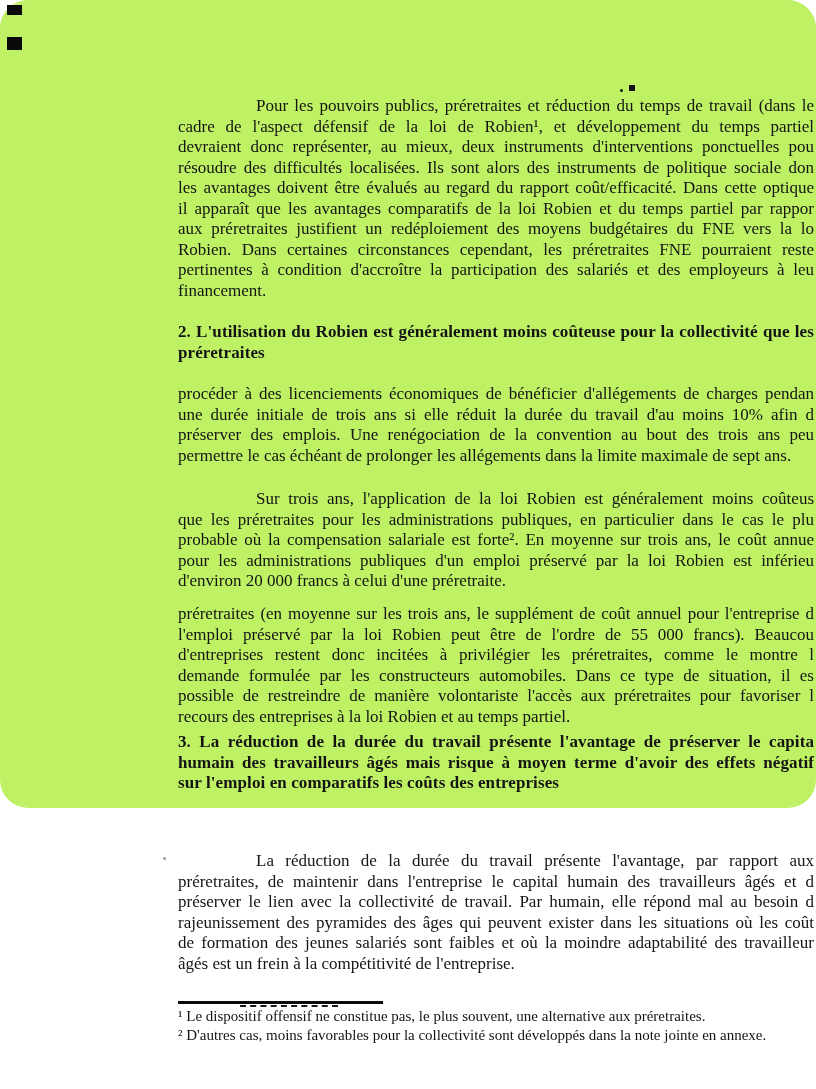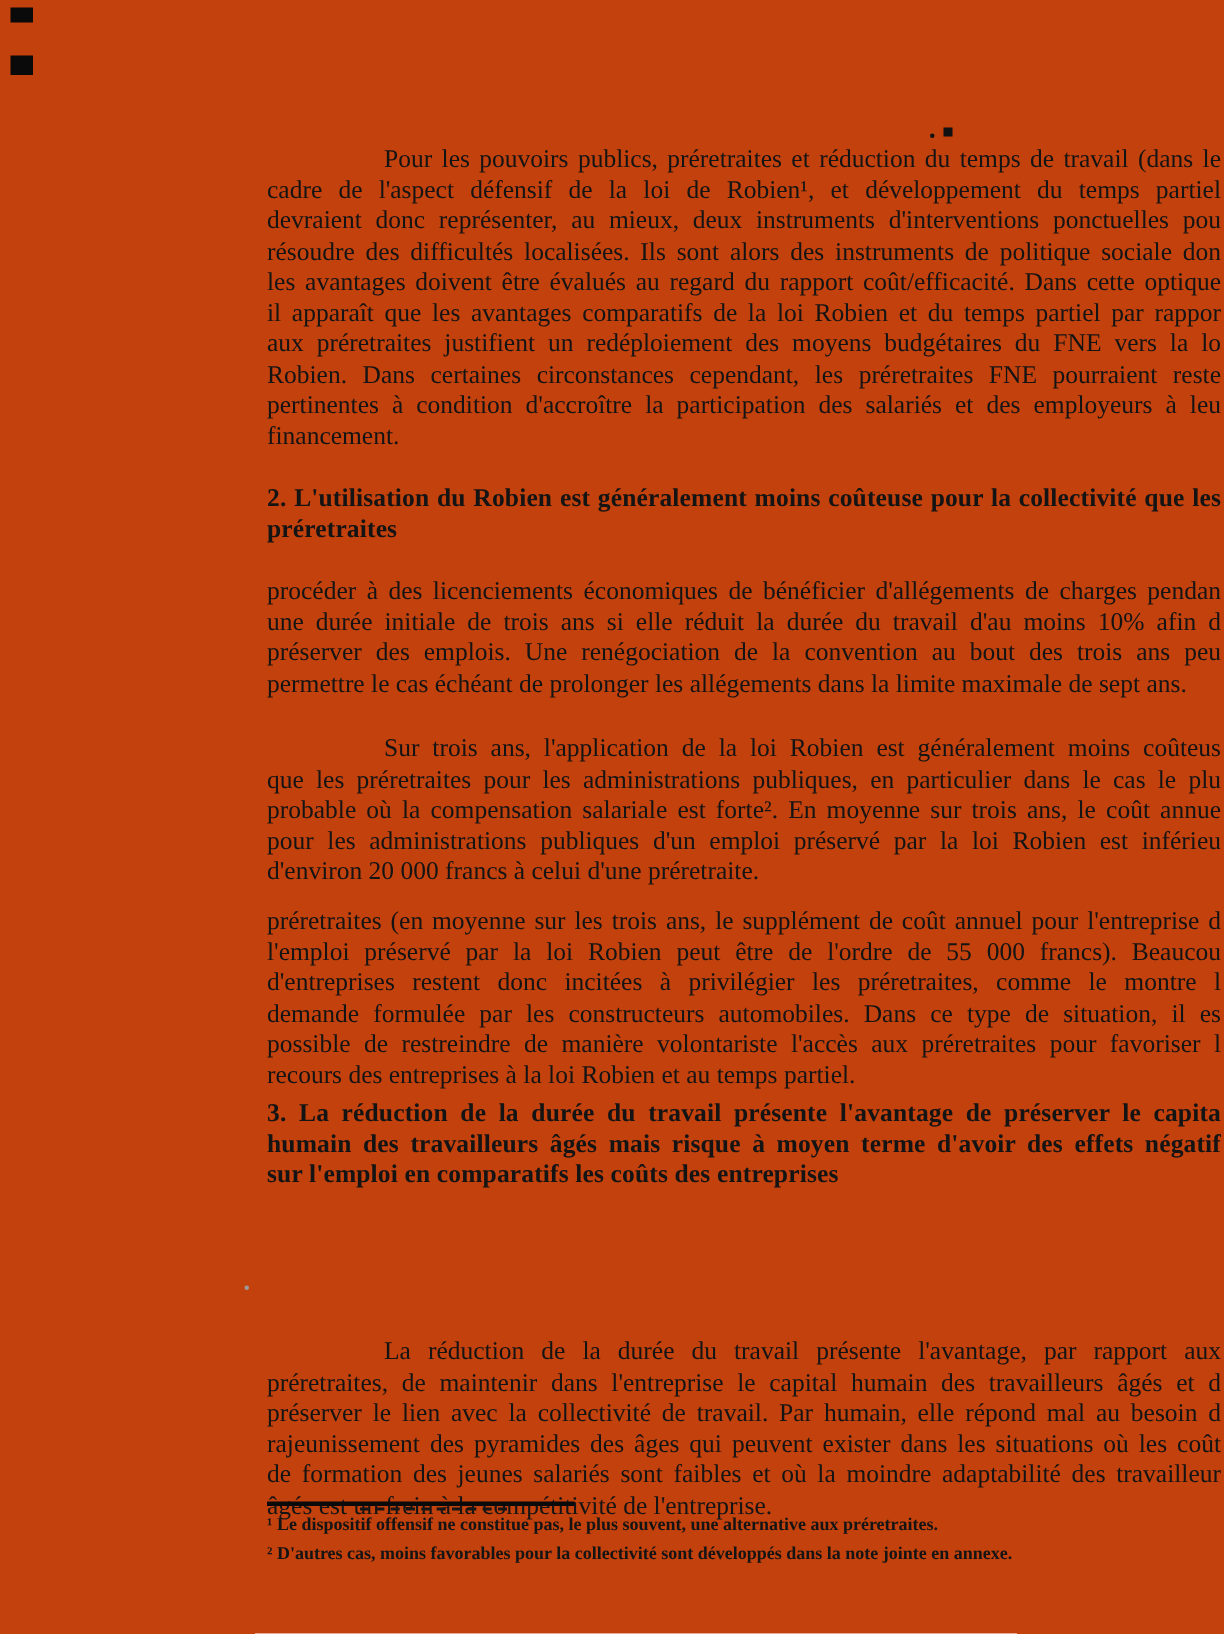--- a/index.html
+++ b/index.html
@@ -7,22 +7,23 @@
     padding: 0;
     width: 816px;
     height: 1089px;
     background: #ffffff;
     overflow: hidden;
     font-family: "Liberation Serif", "DejaVu Serif", serif;
   }
   .page {
     position: relative;
     width: 816px;
-    height: 1089px;
-    background: #c2410c;
+    height: 808px;
+    background: #bef264;
+    border-radius: 28px;
   }
   .block {
     position: absolute;
     left: 178px;
     width: 636px;
     color: #141414;
   }
   .paragraph .line, .heading .line {
     font-size: 17px;
     line-height: 20.5px;
@@ -35,23 +36,22 @@
     text-align-last: left;
   }
   .line.indent {
     text-indent: 78px;
   }
   .heading {
     font-weight: 700;
     letter-spacing: 0.1px;
   }
   .footnotes {
-    font-size: 12px;
+    font-size: 15px;
     line-height: 18.5px;
-    font-weight: bold;
   }
   .footnotes .line {
     text-align: left;
     text-align-last: left;
   }
   .fn-rule {
     position: absolute;
     left: 178px;
     top: 1001px;
     width: 205px;
@@ -155,21 +155,21 @@
         <div class="line">d'entreprises restent donc incitées à privilégier les préretraites, comme le montre l</div>
         <div class="line">demande formulée par les constructeurs automobiles. Dans ce type de situation, il es</div>
         <div class="line">possible de restreindre de manière volontariste l'accès aux préretraites pour favoriser l</div>
         <div class="line last">recours des entreprises à la loi Robien et au temps partiel.</div>
       </div>
       <div class="block heading" style="top: 732px;">
         <div class="line">3. La réduction de la durée du travail présente l'avantage de préserver le capita</div>
         <div class="line">humain des travailleurs âgés mais risque à moyen terme d'avoir des effets négatif</div>
         <div class="line last">sur l'emploi en comparatifs les coûts des entreprises</div>
       </div>
-      <div class="block paragraph" style="top: 851px; margin-top: 40px;">
+      <div class="block paragraph" style="top: 851px;">
         <div class="line indent">La réduction de la durée du travail présente l'avantage, par rapport aux</div>
         <div class="line">préretraites, de maintenir dans l'entreprise le capital humain des travailleurs âgés et d</div>
         <div class="line">préserver le lien avec la collectivité de travail. Par humain, elle répond mal au besoin d</div>
         <div class="line">rajeunissement des pyramides des âges qui peuvent exister dans les situations où les coût</div>
         <div class="line">de formation des jeunes salariés sont faibles et où la moindre adaptabilité des travailleur</div>
         <div class="line last">âgés est un frein à la compétitivité de l'entreprise.</div>
       </div>
       <div class="block footnotes" style="top: 1007px;">
         <div class="line">¹ Le dispositif offensif ne constitue pas, le plus souvent, une alternative aux préretraites.</div>
         <div class="line last">² D'autres cas, moins favorables pour la collectivité sont développés dans la note jointe en annexe.</div>

